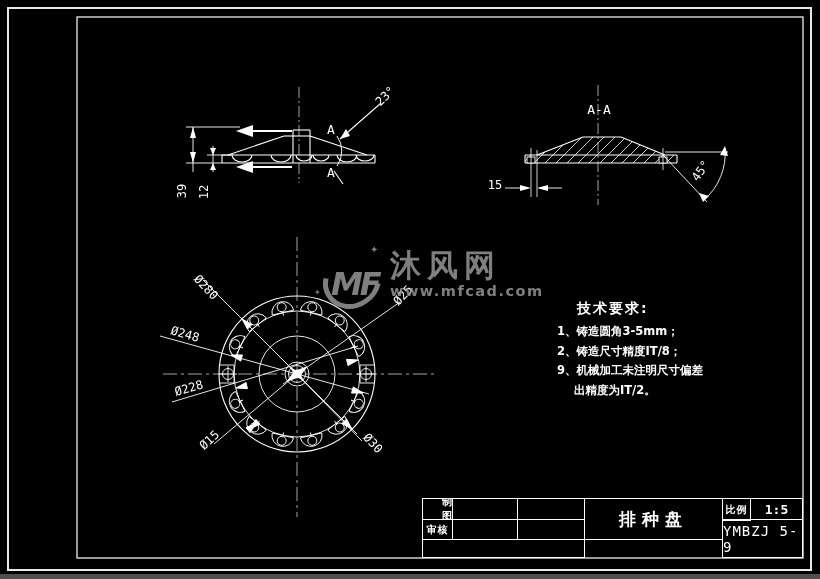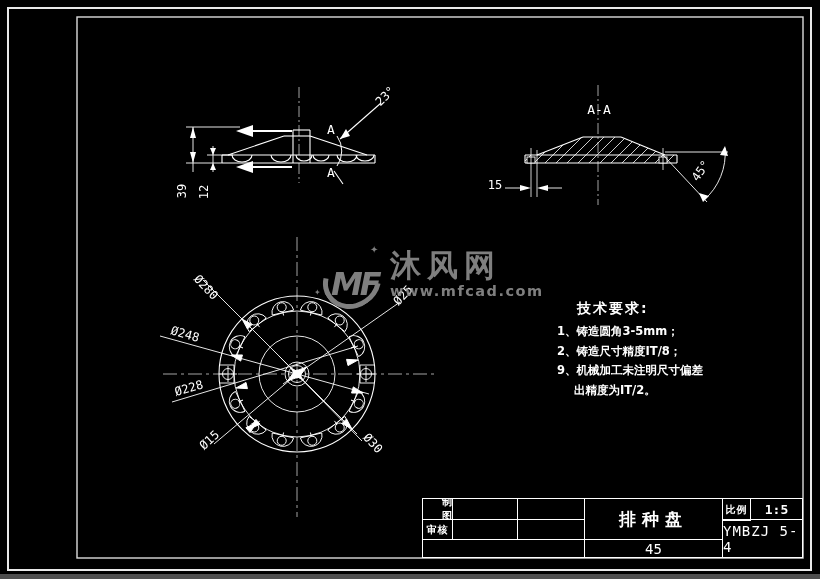--- a/index.html
+++ b/index.html
@@ -341,22 +341,21 @@
 
 <div class="tblock">
   <div class="tcell tc-small" style="left:0;top:0;width:31px;height:22px;padding-left:20px;">制图</div>
   <div class="tcell" style="left:30px;top:0;width:66px;height:22px;"></div>
   <div class="tcell" style="left:95px;top:0;width:68px;height:22px;"></div>
   <div class="tcell tc-small" style="left:0;top:21px;width:31px;height:21px;">审核</div>
   <div class="tcell" style="left:30px;top:21px;width:66px;height:21px;"></div>
   <div class="tcell" style="left:95px;top:21px;width:68px;height:21px;"></div>
   <div class="tcell" style="left:0;top:41px;width:163px;height:19px;"></div>
   <div class="tcell tc-title" style="left:162px;top:0;width:139px;height:42px;">排种盘</div>
-  <div class="tcell tc-mat" style="left:162px;top:41px;width:139px;height:19px;">45</div>
   <div class="tcell tc-small" style="left:300px;top:0;width:29px;height:23px;">比例</div>
   <div class="tcell tc-scale" style="left:328px;top:0;width:53px;height:22px;">1:5</div>
-  <div class="tcell tc-dwgno" style="left:300px;top:21px;width:81px;height:39px;">YMBZJ 5-4</div>
+  <div class="tcell tc-dwgno" style="left:300px;top:21px;width:81px;height:39px;">YMBZJ 5-9</div>
 </div>
 
 <div class="bottom-strip"></div>
 
 
 
 
 </body></html>

